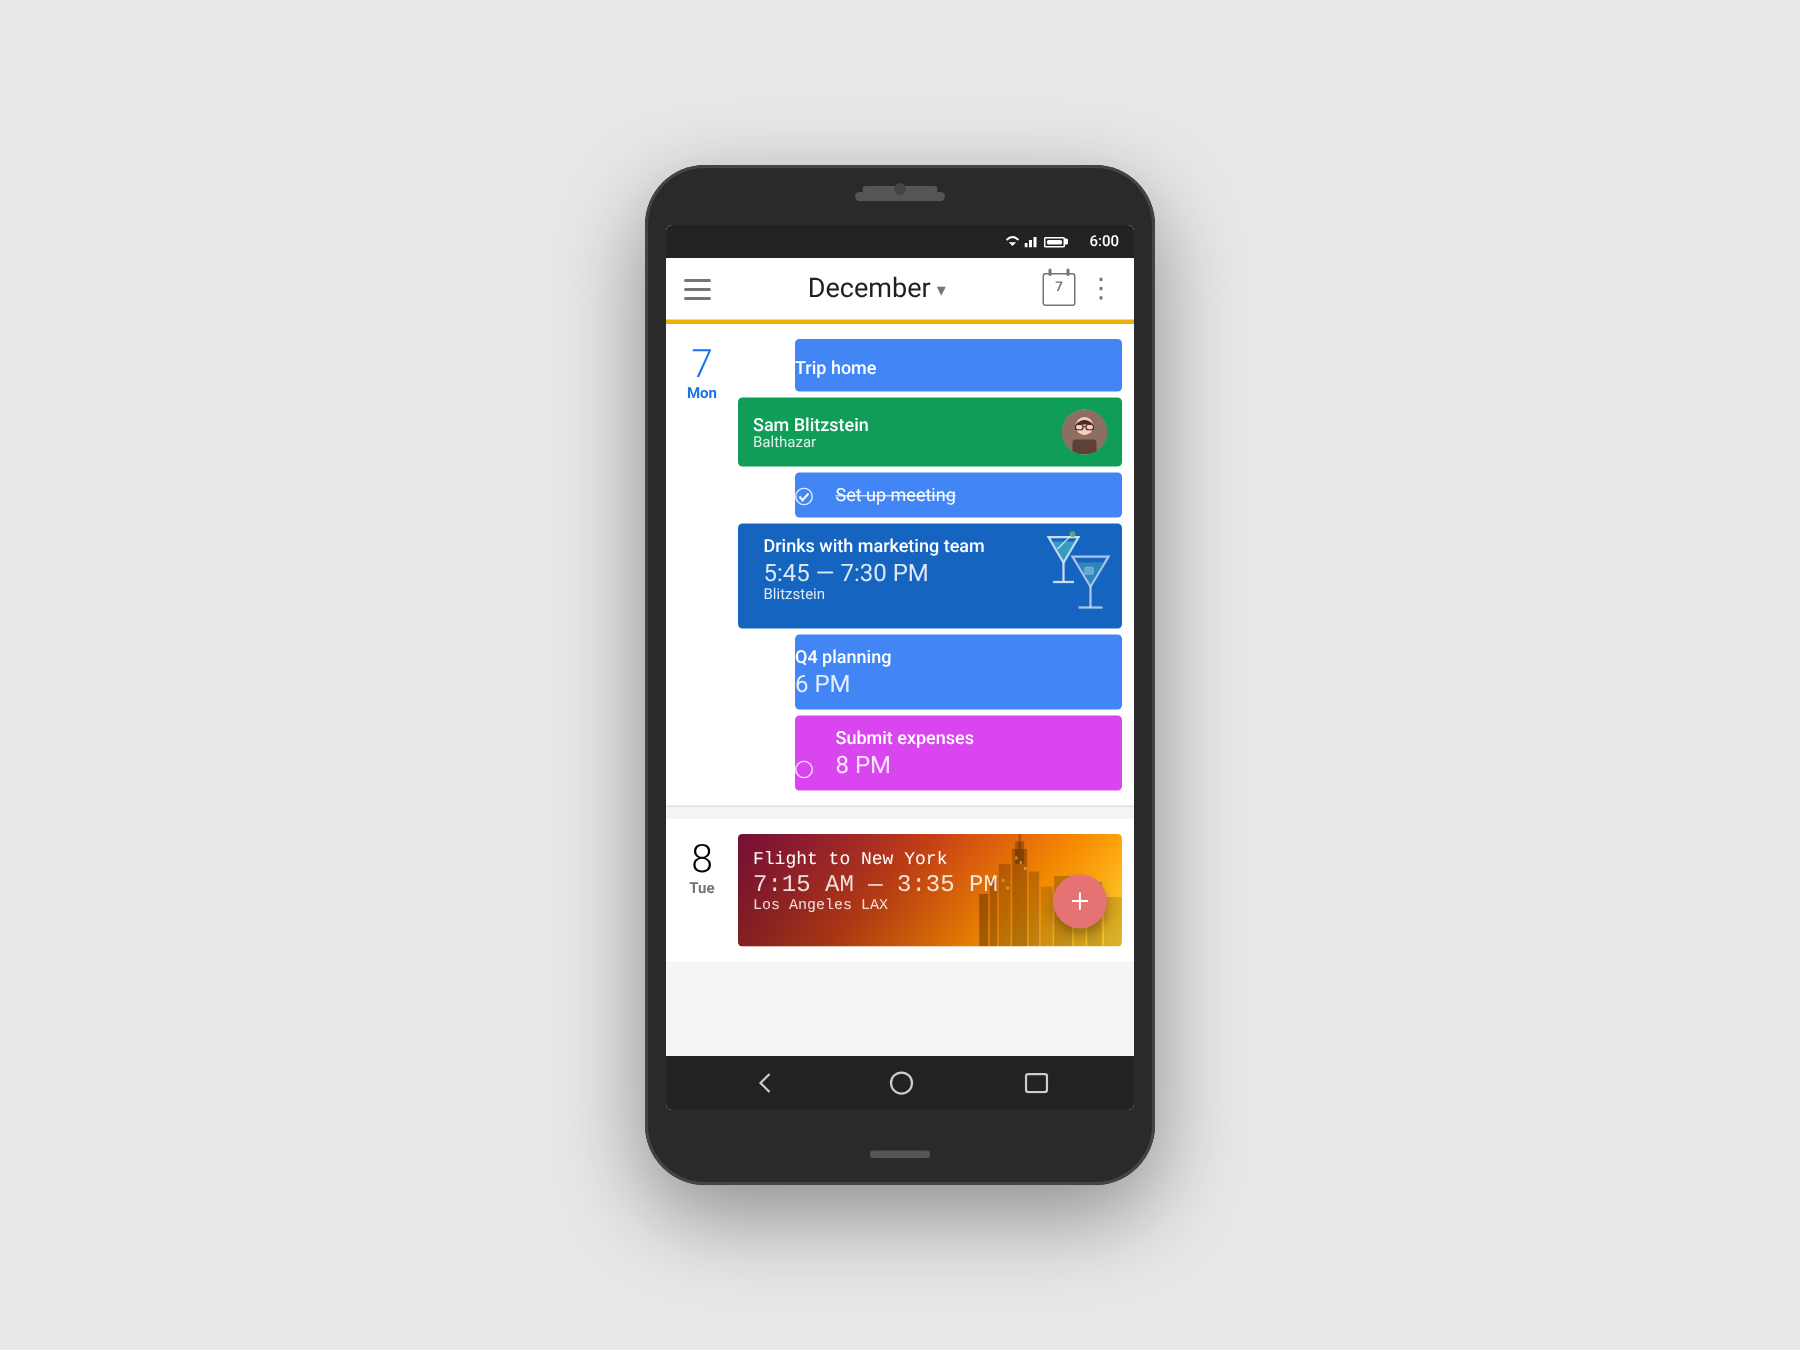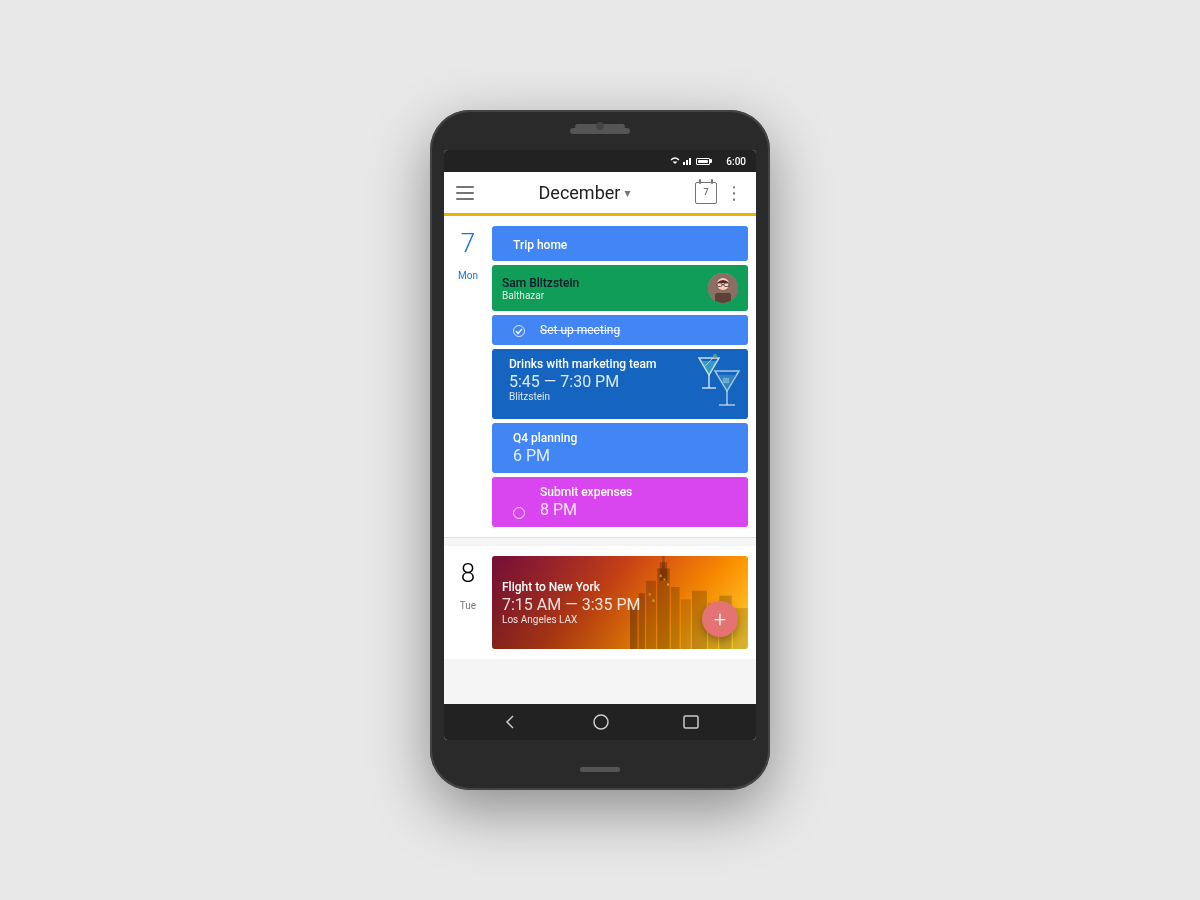--- a/index.html
+++ b/index.html
@@ -278,41 +278,43 @@
     }
 
     .day-number.today {
       color: #1a73e8;
     }
 
     .day-name {
       font-size: 10px;
       color: #757575;
       text-transform: none;
-      margin-top: 14px;
+      margin-top: 1px;
+      font-weight: bold;
     }
 
     .day-name.today {
       color: #1a73e8;
     }
 
     .events-list {
       flex: 1;
       display: flex;
       flex-direction: column;
       gap: 4px;
     }
 
     
     .event-card {
       border-radius: 3px;
-      padding: 8px 21px;
+      padding: 8px 0;
       cursor: pointer;
       position: relative;
       overflow: hidden;
+      margin-left: 38px;
     }
 
     .event-card.blue {
       background: #4285f4;
     }
 
     .event-title {
       color: #fff;
       font-size: 12px;
       font-weight: 500;
@@ -349,21 +351,21 @@
       background: #0f9d58;
       border-radius: 3px;
       padding: 8px 10px;
       cursor: pointer;
       display: flex;
       align-items: center;
       justify-content: space-between;
     }
 
     .birthday-info .name {
-      color: #0f172a;
+      color: #ffffff;
       font-size: 12px;
       font-weight: 500;
     }
 
     .birthday-info .type {
       color: rgba(255,255,255,0.85);
       font-size: 10px;
     }
 
     .avatar {
@@ -466,21 +468,22 @@
 
     .flight-overlay {
       position: absolute;
       top: 0; left: 0; right: 0; bottom: 0;
       background: linear-gradient(to right, rgba(0,0,0,0.4) 0%, rgba(0,0,0,0.1) 60%, rgba(0,0,0,0) 100%);
     }
 
     .flight-content {
       position: relative;
       z-index: 2;
-      padding: 24px 10px;
+      padding: 10px 10px;
+      font-family: Liberation Mono, monospace;
     }
 
     
     .day-section-2 {
       display: flex;
       padding: 10px 8px;
       gap: 8px;
       background: #fff;
     }
 

